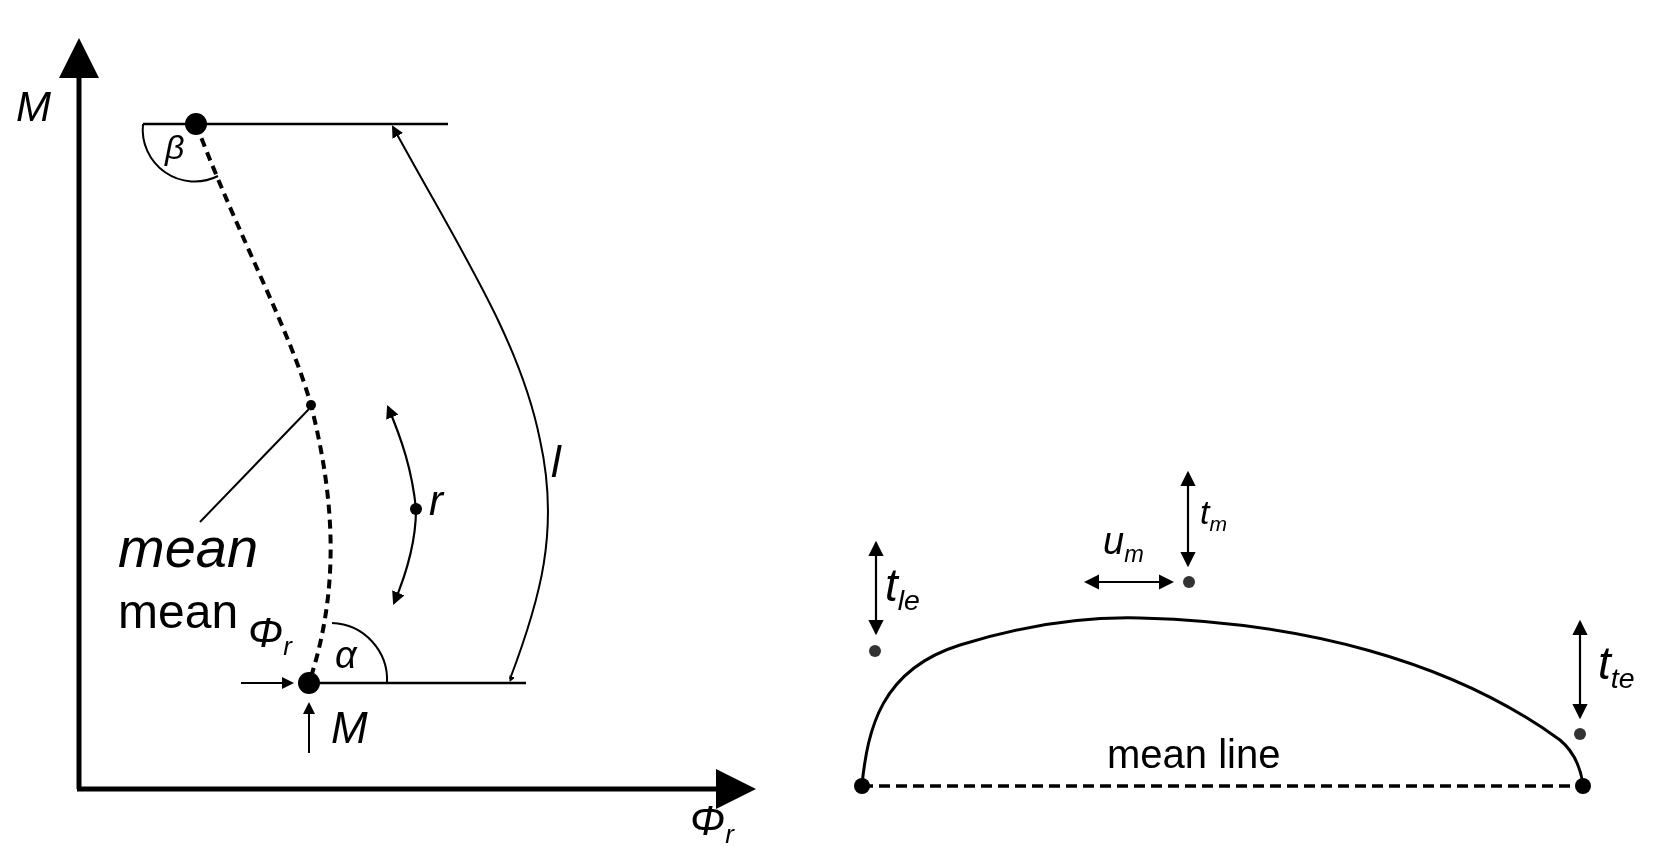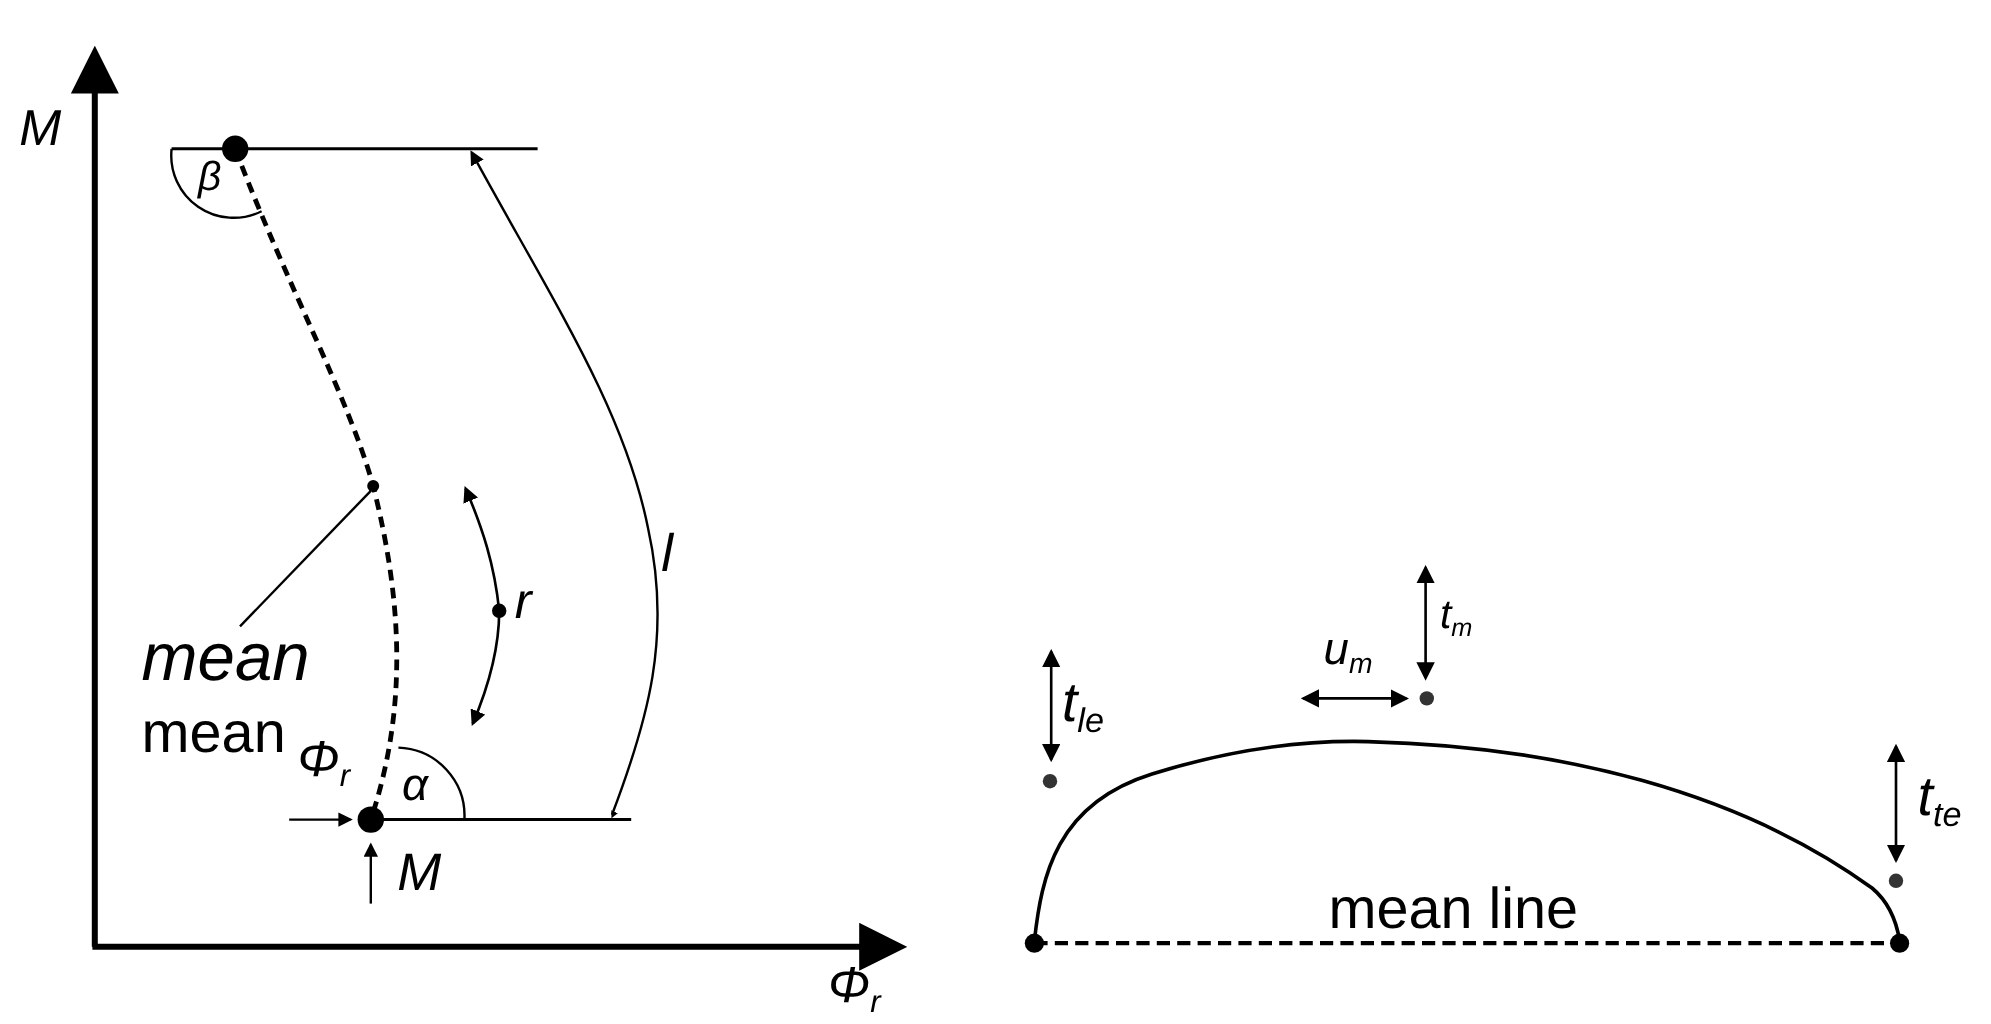--- a/index.html
+++ b/index.html
@@ -106,13 +106,13 @@
 </div>
 <div class="lbl" style="left:1103px; top:522px; font-size:38px;">
   <span class="it">u</span><span class="sub">m</span>
 </div>
 <div class="lbl" style="left:1200px; top:495px; font-size:34px;">
   <span class="it">t</span><span class="sub">m</span>
 </div>
 <div class="lbl" style="left:1598px; top:640px; font-size:46px;">
   <span class="it">t</span><span class="sub">te</span>
 </div>
-<div class="lbl" style="left:1107px; top:734px; font-size:48px;">mean line</div>
+<div class="lbl" style="left:1107px; top:734px; font-size:40px;">mean line</div>
 
 </body></html>

